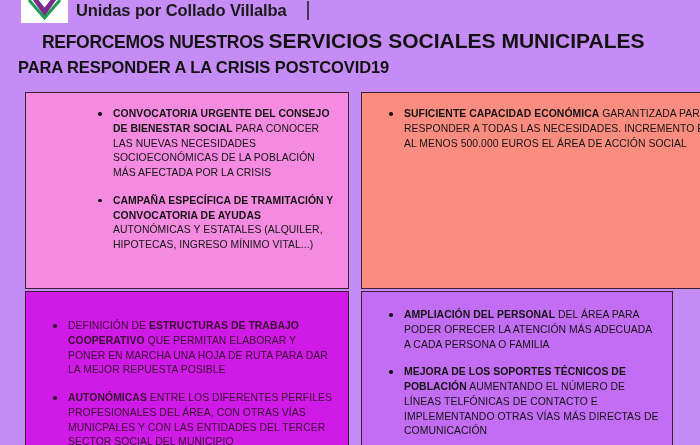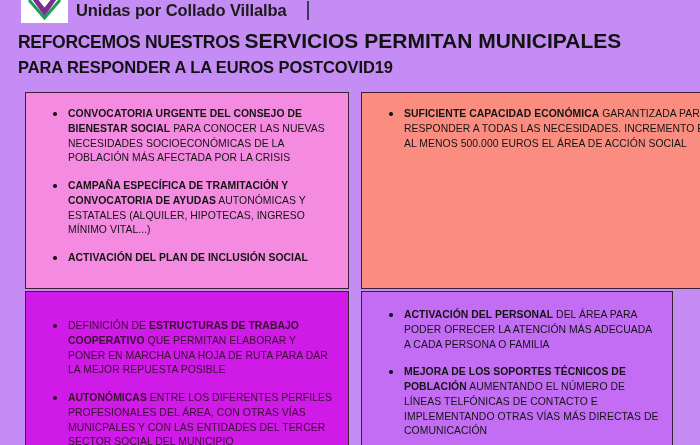--- a/index.html
+++ b/index.html
@@ -65,40 +65,41 @@
     left: 18px;
     top: 29px;
     font-size: 21px;
     font-weight: bold;
     color: #121212;
     white-space: nowrap;
   }
   .title-1 .small {
     font-size: 17.5px;
     letter-spacing: -0.3px;
+    margin-left: 24px;
   }
   .title-2 {
     position: absolute;
     left: 18px;
     top: 58px;
     font-size: 16.5px;
     font-weight: bold;
     color: #121212;
     letter-spacing: -0.1px;
     white-space: nowrap;
   }
 
   
   .panel {
     position: absolute;
     box-sizing: border-box;
     border: 1.3px solid #3a2030;
     overflow: hidden;
   }
-  .q-tl { left: 25px;  top: 92px;  width: 324px; height: 197px; background: #f48be0; }
+  .q-tl { left: 25px;  top: 92px;  width: 324px; height: 197px; background: #f48be0; padding-left: 45px; }
   .q-tr { left: 361px; top: 92px;  width: 372px; height: 197px; background: #fa8d80; }
   .q-bl { left: 25px;  top: 291px; width: 324px; height: 160px; background: #cf1ae8; }
   .q-br { left: 361px; top: 291px; width: 312px; height: 160px; background: #c36cf4; }
 
   ul.bullets {
     list-style: none;
     margin: 0;
     padding: 14px 12px 0 0;
   }
   ul.bullets li {
@@ -137,45 +138,44 @@
       <svg width="47" height="32" viewBox="0 0 47 32" aria-hidden="true">
         <path d="M10 2 L23.5 19 L37 2" fill="none" stroke="#7b2d8e" stroke-width="3"></path>
         <path d="M13 8 L23.5 23 L34 8" fill="none" stroke="#7b2d8e" stroke-width="3"></path>
         <path d="M8 9 L23.5 27 L39 9" fill="none" stroke="#1f9d55" stroke-width="3"></path>
       </svg>
     </div>
     <div class="brand-name">Unidas por Collado Villalba</div>
     <div class="caret"></div>
   </div>
 
-  <div class="title-1"><span class="small">REFORCEMOS NUESTROS </span><span>SERVICIOS PERMITAN MUNICIPALES</span></div>
+  <div class="title-1"><span class="small">REFORCEMOS NUESTROS </span><span>SERVICIOS SOCIALES MUNICIPALES</span></div>
 
-  <div class="title-2">PARA RESPONDER A LA EUROS  POSTCOVID19</div>
+  <div class="title-2">PARA RESPONDER A LA CRISIS  POSTCOVID19</div>
 
   <div class="panel q-tl">
     <ul class="bullets">
         <li><b>CONVOCATORIA URGENTE DEL CONSEJO DE BIENESTAR SOCIAL</b><span> PARA CONOCER LAS NUEVAS NECESIDADES SOCIOECONÓMICAS DE LA POBLACIÓN MÁS AFECTADA POR LA CRISIS</span></li>
         <li><b>CAMPAÑA ESPECÍFICA DE TRAMITACIÓN  Y CONVOCATORIA DE AYUDAS</b><span> AUTONÓMICAS Y ESTATALES (ALQUILER, HIPOTECAS,  INGRESO MÍNIMO VITAL...)</span></li>
-        <li><b>ACTIVACIÓN DEL PLAN DE INCLUSIÓN SOCIAL</b></li>
       </ul>
   </div>
 
   <div class="panel q-tr">
     <ul class="bullets">
         <li><b>SUFICIENTE CAPACIDAD ECONÓMICA</b><span>  GARANTIZADA PARA RESPONDER A  TODAS LAS NECESIDADES. INCREMENTO EN AL MENOS  500.000 EUROS EL ÁREA DE ACCIÓN SOCIAL</span></li>
       </ul>
   </div>
 
   <div class="panel q-bl">
     <ul class="bullets">
         <li><span>DEFINICIÓN DE </span><b>ESTRUCTURAS DE TRABAJO COOPERATIVO</b><span> QUE PERMITAN ELABORAR Y PONER EN MARCHA UNA HOJA DE RUTA PARA DAR LA MEJOR REPUESTA POSIBLE</span></li>
         <li><b> AUTONÓMICAS</b><span>  ENTRE LOS DIFERENTES PERFILES PROFESIONALES DEL ÁREA, CON OTRAS VÍAS MUNICPALES Y CON LAS ENTIDADES DEL TERCER SECTOR SOCIAL DEL MUNICIPIO</span></li>
       </ul>
   </div>
 
   <div class="panel q-br">
     <ul class="bullets">
-        <li><b>ACTIVACIÓN DEL PERSONAL</b><span> DEL ÁREA PARA PODER OFRECER LA ATENCIÓN MÁS ADECUADA A   CADA PERSONA O FAMILIA</span></li>
+        <li><b>AMPLIACIÓN DEL PERSONAL</b><span> DEL ÁREA PARA PODER OFRECER LA ATENCIÓN MÁS ADECUADA A   CADA PERSONA O FAMILIA</span></li>
         <li><b>MEJORA DE  LOS SOPORTES TÉCNICOS  DE POBLACIÓN</b><span> AUMENTANDO EL NÚMERO DE LÍNEAS TELFÓNICAS DE CONTACTO E IMPLEMENTANDO OTRAS VÍAS MÁS DIRECTAS DE COMUNICACIÓN</span></li>
       </ul>
   </div>
 
 </div>
 
 </body></html>

